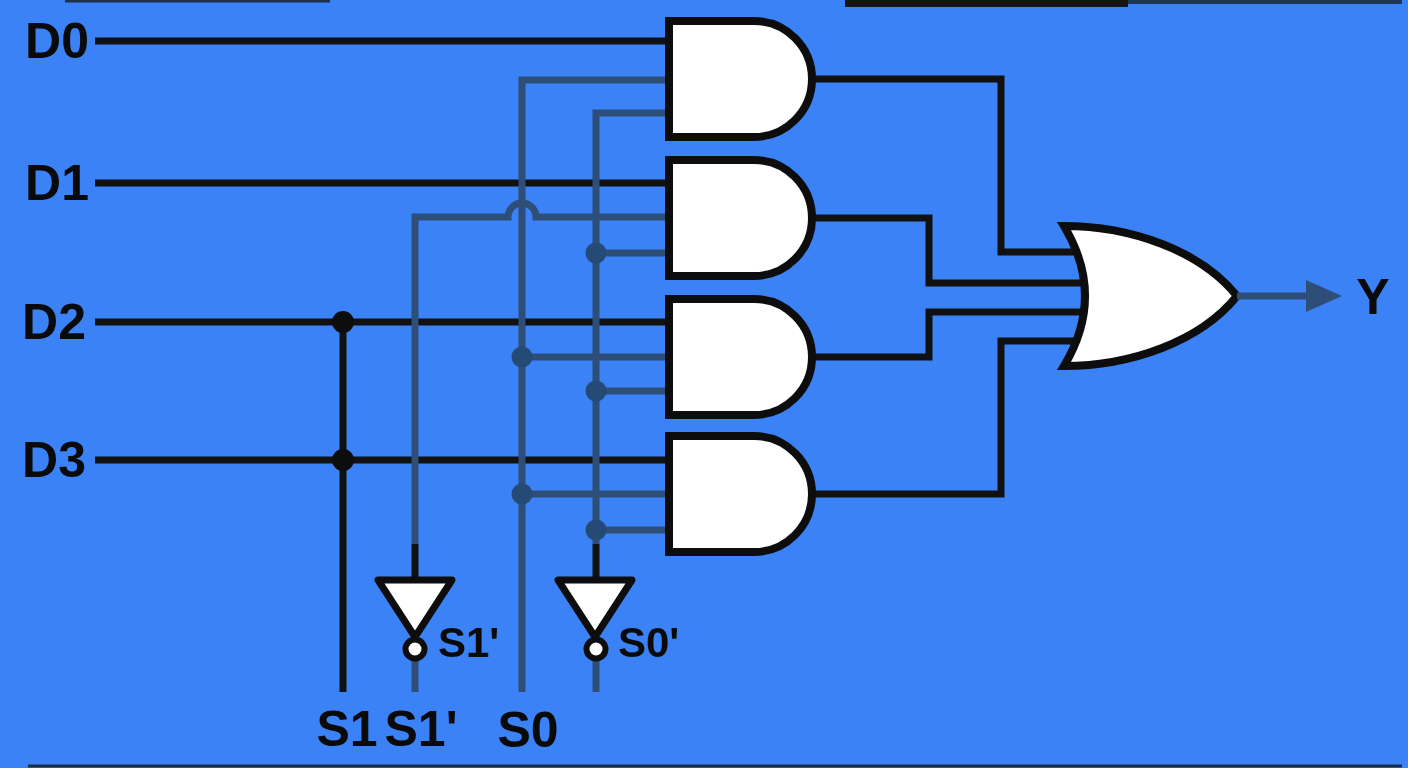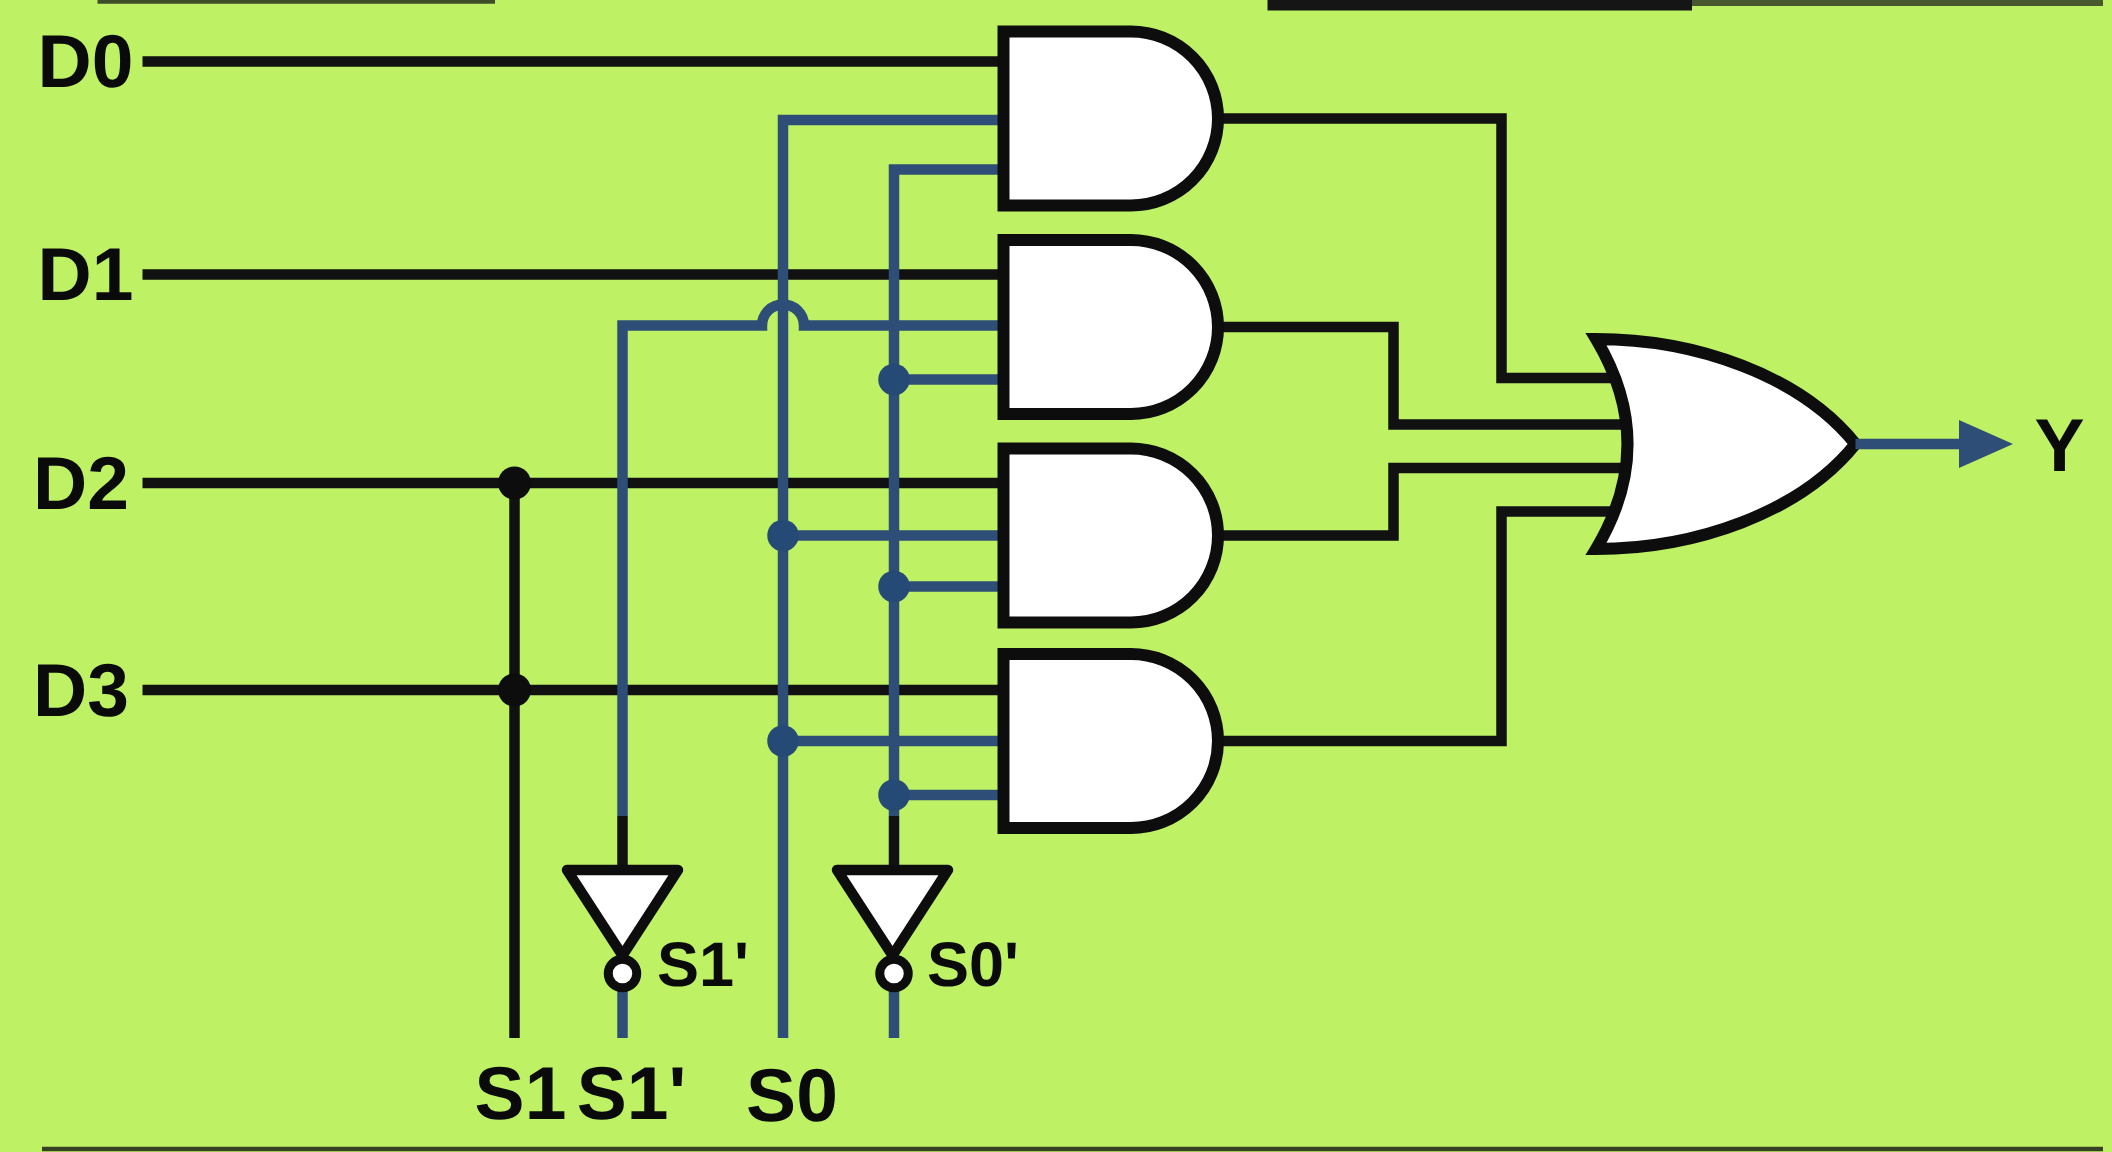--- a/index.html
+++ b/index.html
@@ -1,16 +1,16 @@
 <!DOCTYPE html>
 <html><head>
 <meta charset="utf-8">
 <style>
   html,body{margin:0;padding:0;background:#ffffff;}
-  .stage{width:1408px;height:768px;position:relative;background:#bef264;overflow:hidden;}
+  .stage{width:1408px;height:768px;position:relative;background:#3b82f6;overflow:hidden;}
   svg{display:block;}
   .wire-black{stroke:#111111;stroke-width:7;fill:none;}
   .wire-blue{stroke:#2e4e77;stroke-width:7;fill:none;}
   .gate{fill:#ffffff;stroke:#0d0d0d;stroke-width:8;stroke-linejoin:miter;}
   .notg{fill:#ffffff;stroke:#0d0d0d;stroke-width:7;stroke-linejoin:round;}
   .bubble{fill:#ffffff;stroke:#0d0d0d;stroke-width:6;}
   .dot-blue{fill:#254a76;stroke:none;}
   .dot-black{fill:#0d0d0d;stroke:none;}
   .arrowhead{fill:#2e4e77;stroke:none;}
   .artifact{fill:#151515;}

